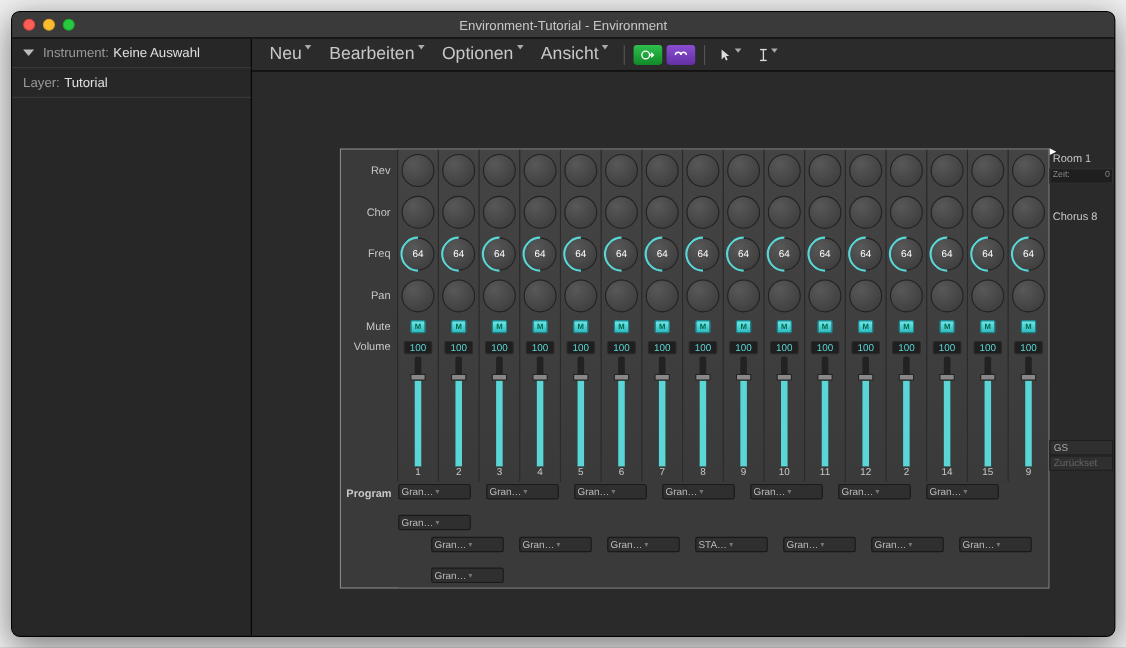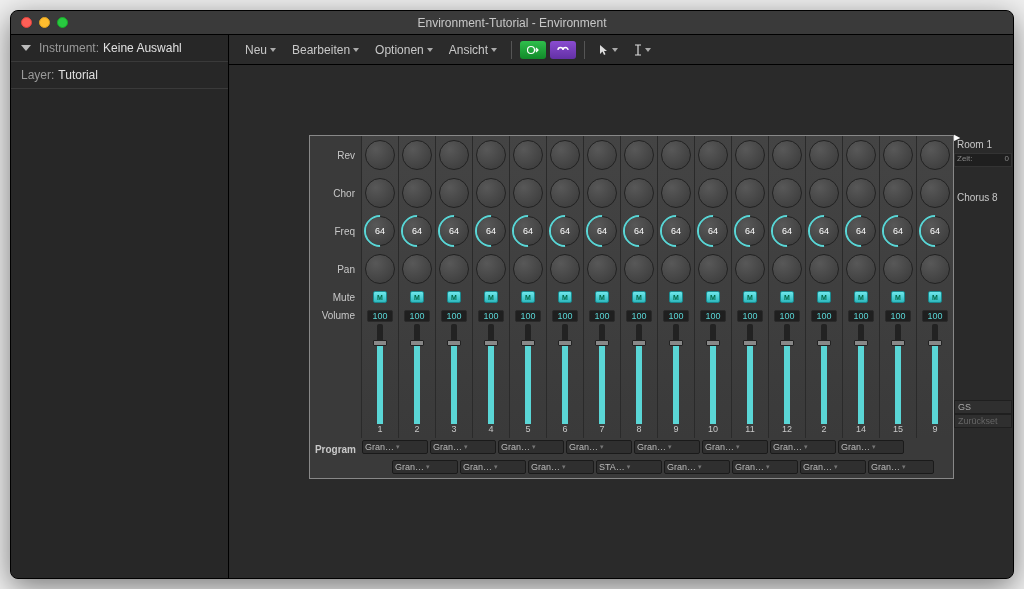--- a/index.html
+++ b/index.html
@@ -28,21 +28,21 @@
   .dot.green{background:#28c940;border:0.5px solid #1aab29;}
   .title{position:absolute;left:0;right:0;text-align:center;color:var(--text);font-size:12px;pointer-events:none;}
   .content{flex:1;display:flex;overflow:hidden;}
   .sidebar{width:218px;background:var(--panel-dark);border-right:1px solid #000;color:var(--text);font-size:12px;}
   .side-row{display:flex;align-items:center;padding:6px 10px;border-bottom:1px solid #3a3a3a;gap:4px;}
   .side-row .lbl{color:var(--muted);}
   .side-row .val{color:#e0e0e0;}
   .side-disclose{display:inline-block;width:0;height:0;border-left:5px solid transparent;border-right:5px solid transparent;border-top:6px solid #bbb;margin-right:4px;}
   .main{flex:1;display:flex;flex-direction:column;background:var(--bg);}
   .toolbar{height:30px;background:var(--toolbar);border-bottom:1px solid #000;display:flex;align-items:center;padding:0 10px;gap:4px;}
-  .menu-btn{display:flex;align-items:center;gap:3px;color:var(--text);font-size:12px;padding:3px 6px;border-radius:3px;cursor:default;}
+  .menu-btn{display:flex;gap:3px;color:var(--text);font-size:16px;padding:3px 6px;border-radius:3px;cursor:default;}
   .chev{width:0;height:0;border-left:3px solid transparent;border-right:3px solid transparent;border-top:4px solid #aaa;}
   .tbdiv{width:1px;height:18px;background:#555;margin:0 4px;}
   .tb-icon-btn{width:26px;height:18px;border-radius:3px;display:flex;align-items:center;justify-content:center;}
   .tb-green{background:linear-gradient(to bottom,#2fbf4c,#118a29);}
   .tb-purple{background:linear-gradient(to bottom,#8a4dd1,#6330a5);}
   .canvas{flex:1;position:relative;overflow:hidden;}
   .mixer{position:absolute;left:80px;top:70px;width:645px;background:#3a3a3a;border:1px solid #888;}
   .mixer-body{display:flex;}
   .row-labels{width:52px;display:flex;flex-direction:column;color:var(--text);font-size:10px;}
   .row-labels .lb{display:flex;align-items:center;justify-content:flex-end;padding-right:6px;font-weight:normal;}
@@ -53,21 +53,21 @@
   .knob.val .ring{position:absolute;inset:-2px;border-radius:50%;border:2px solid var(--accent-cyan);border-right-color:transparent;border-bottom-color:transparent;transform:rotate(-45deg);}
   .knob .num{position:absolute;inset:0;display:flex;align-items:center;justify-content:center;color:#fff;font-size:9px;}
   .mute-cell{height:18px;display:flex;align-items:center;justify-content:center;}
   .mute-btn{width:14px;height:12px;border-radius:2px;background:linear-gradient(to bottom,#6ee7eb,#2fbabf);border:1px solid #1a8a8f;font-size:7px;color:#064;display:flex;align-items:center;justify-content:center;font-weight:bold;}
   .vol-cell{height:118px;display:flex;flex-direction:column;align-items:center;padding-top:4px;gap:2px;}
   .vol-val{font-size:9px;color:var(--accent-cyan);border:1px solid #2a2a2a;background:#1f1f1f;padding:0 2px;border-radius:2px;width:26px;text-align:center;}
   .slider{flex:1;width:6px;background:#222;border-radius:2px;position:relative;}
   .slider .fill{position:absolute;bottom:0;left:0;right:0;background:var(--accent-cyan);height:78%;}
   .slider .thumb{position:absolute;bottom:78%;left:-4px;width:14px;height:6px;background:#888;border-radius:1px;border:1px solid #222;}
   .ch-num{height:14px;color:var(--text);font-size:9px;text-align:center;}
-  .prog-row{display:flex;flex-wrap:wrap;gap:2px;padding:2px 0 4px 0;}
+  .prog-row{display:flex;flex-wrap:wrap;gap:14px;padding:2px 0 4px 0;}
   .prog-row-wrapper{background:#3a3a3a;}
   .prog-shelf{display:flex;}
   .prog-label-col{width:52px;display:flex;align-items:flex-start;justify-content:flex-end;padding:6px 6px 0 0;color:var(--text);font-size:10px;font-weight:bold;}
   .prog-btn{background:#2f2f2f;border:1px solid #1a1a1a;border-radius:2px;color:#bbb;font-size:9px;height:14px;display:flex;align-items:center;padding:0 2px;gap:2px;}
   .prog-btn .t{max-width:100%;overflow:hidden;white-space:nowrap;}
   .mixer-title{text-align:center;color:var(--text);font-size:12px;padding:4px 0;font-weight:bold;}
   
   .right-panel{position:absolute;left:725px;top:70px;width:58px;display:flex;flex-direction:column;gap:0;font-size:10px;color:var(--text);}
   .rp-item{height:38px;display:flex;align-items:center;justify-content:center;border:1px solid #555;background:#3a3a3a;}
   .rp-time{height:14px;background:#1f1f1f;border:1px solid #333;display:flex;justify-content:space-between;padding:0 2px;font-size:8px;color:#888;}

